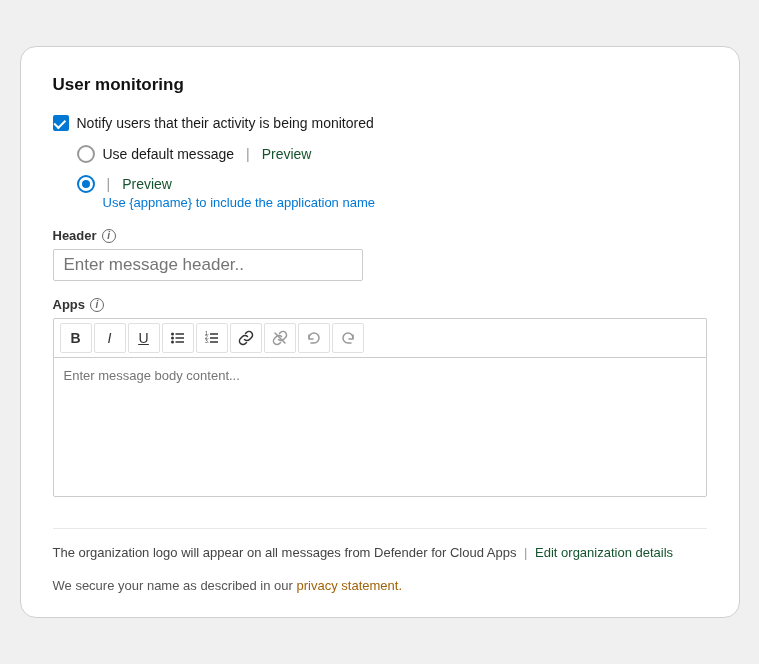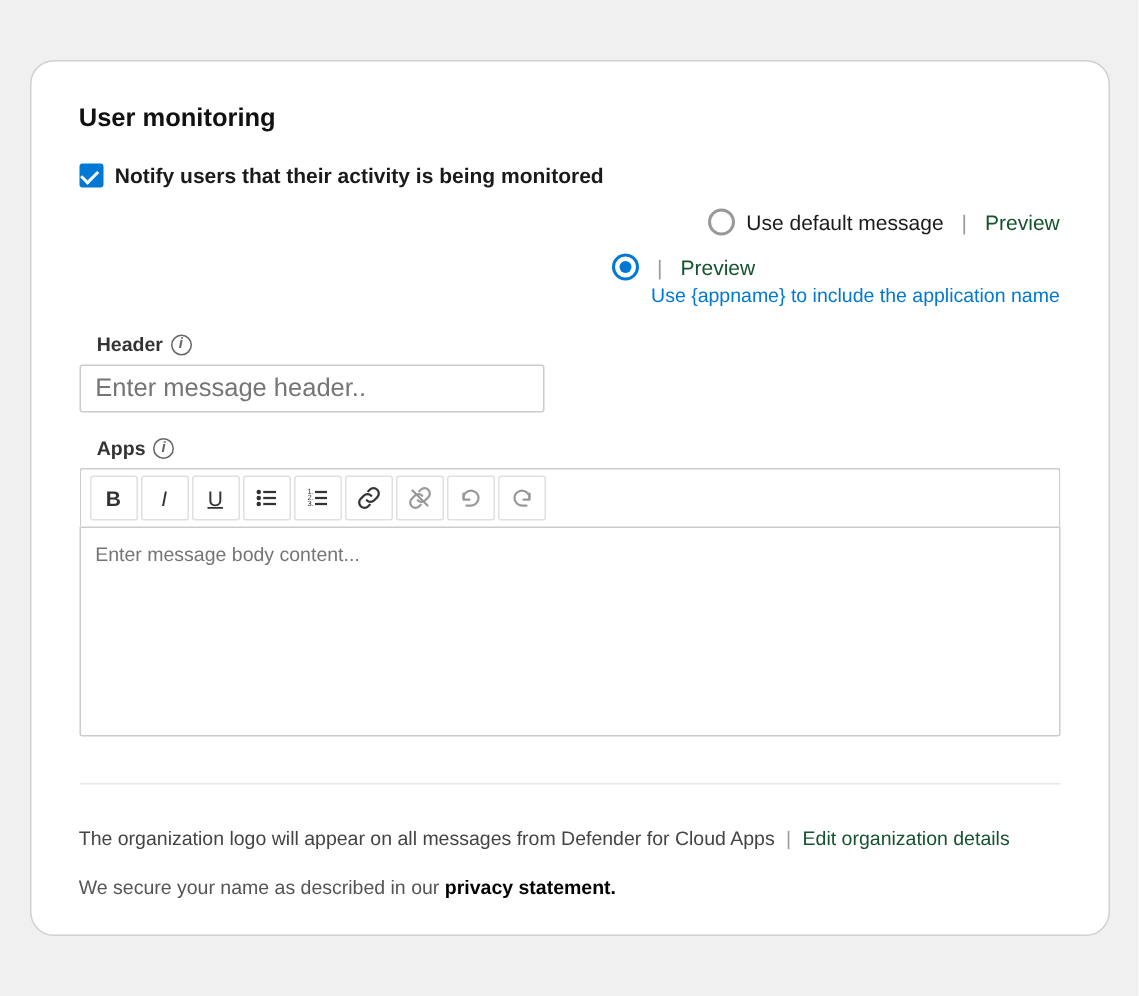--- a/index.html
+++ b/index.html
@@ -24,21 +24,20 @@
       font-size: 17px;
       font-weight: 600;
       margin-bottom: 20px;
       color: #111;
     }
     .notify-row {
       display: flex;
       align-items: flex-start;
       gap: 8px;
       margin-bottom: 14px;
-      font-weight: bold;
     }
     .checkbox-custom {
       width: 16px;
       height: 16px;
       background: #0078d4;
       border: 2px solid #0078d4;
       border-radius: 2px;
       display: inline-flex;
       align-items: center;
       justify-content: center;
@@ -55,21 +54,20 @@
     }
     .notify-label {
       font-size: 14px;
       color: #1a1a1a;
     }
     .radio-options {
       margin-left: 24px;
       display: flex;
       flex-direction: column;
       gap: 12px;
-      align-items: flex-end;
     }
     .radio-row {
       display: flex;
       align-items: center;
       gap: 8px;
     }
     .radio-outer {
       width: 18px;
       height: 18px;
       border-radius: 50%;
@@ -114,21 +112,20 @@
       margin-left: 0;
     }
     .field-label {
       font-size: 13px;
       font-weight: 600;
       color: #333;
       display: flex;
       align-items: center;
       gap: 5px;
       margin-bottom: 6px;
-      margin-left: 12px;
     }
     .info-icon {
       width: 14px;
       height: 14px;
       border-radius: 50%;
       border: 1.5px solid #666;
       display: inline-flex;
       align-items: center;
       justify-content: center;
       font-size: 10px;
@@ -185,21 +182,21 @@
       color: #999;
       resize: none;
       outline: none;
       font-family: 'Segoe UI', sans-serif;
     }
     .footer-note {
       margin-top: 28px;
       font-size: 13px;
       color: #444;
       border-top: 1px solid #e8e8e8;
-      padding-top: 28px;
+      padding-top: 16px;
     }
     .bottom-bar {
       margin-top: 18px;
       display: flex;
       align-items: center;
       gap: 14px;
     }
     .save-btn {
       background: #0078d4;
       color: #fff;
@@ -208,23 +205,22 @@
       padding: 8px 24px;
       font-size: 14px;
       cursor: pointer;
       font-family: 'Segoe UI', sans-serif;
     }
     .privacy-text {
       font-size: 13px;
       color: #555;
     }
     .privacy-text a {
-      color: #000000;
+      color: #a16207;
       text-decoration: none;
-      font-weight: bold;
     }
   </style>
 </head>
 <body>
 
 <div class="card">
   <div class="page-title">User monitoring</div>
 
   <div class="notify-row">
     <div class="checkbox-custom"></div>

